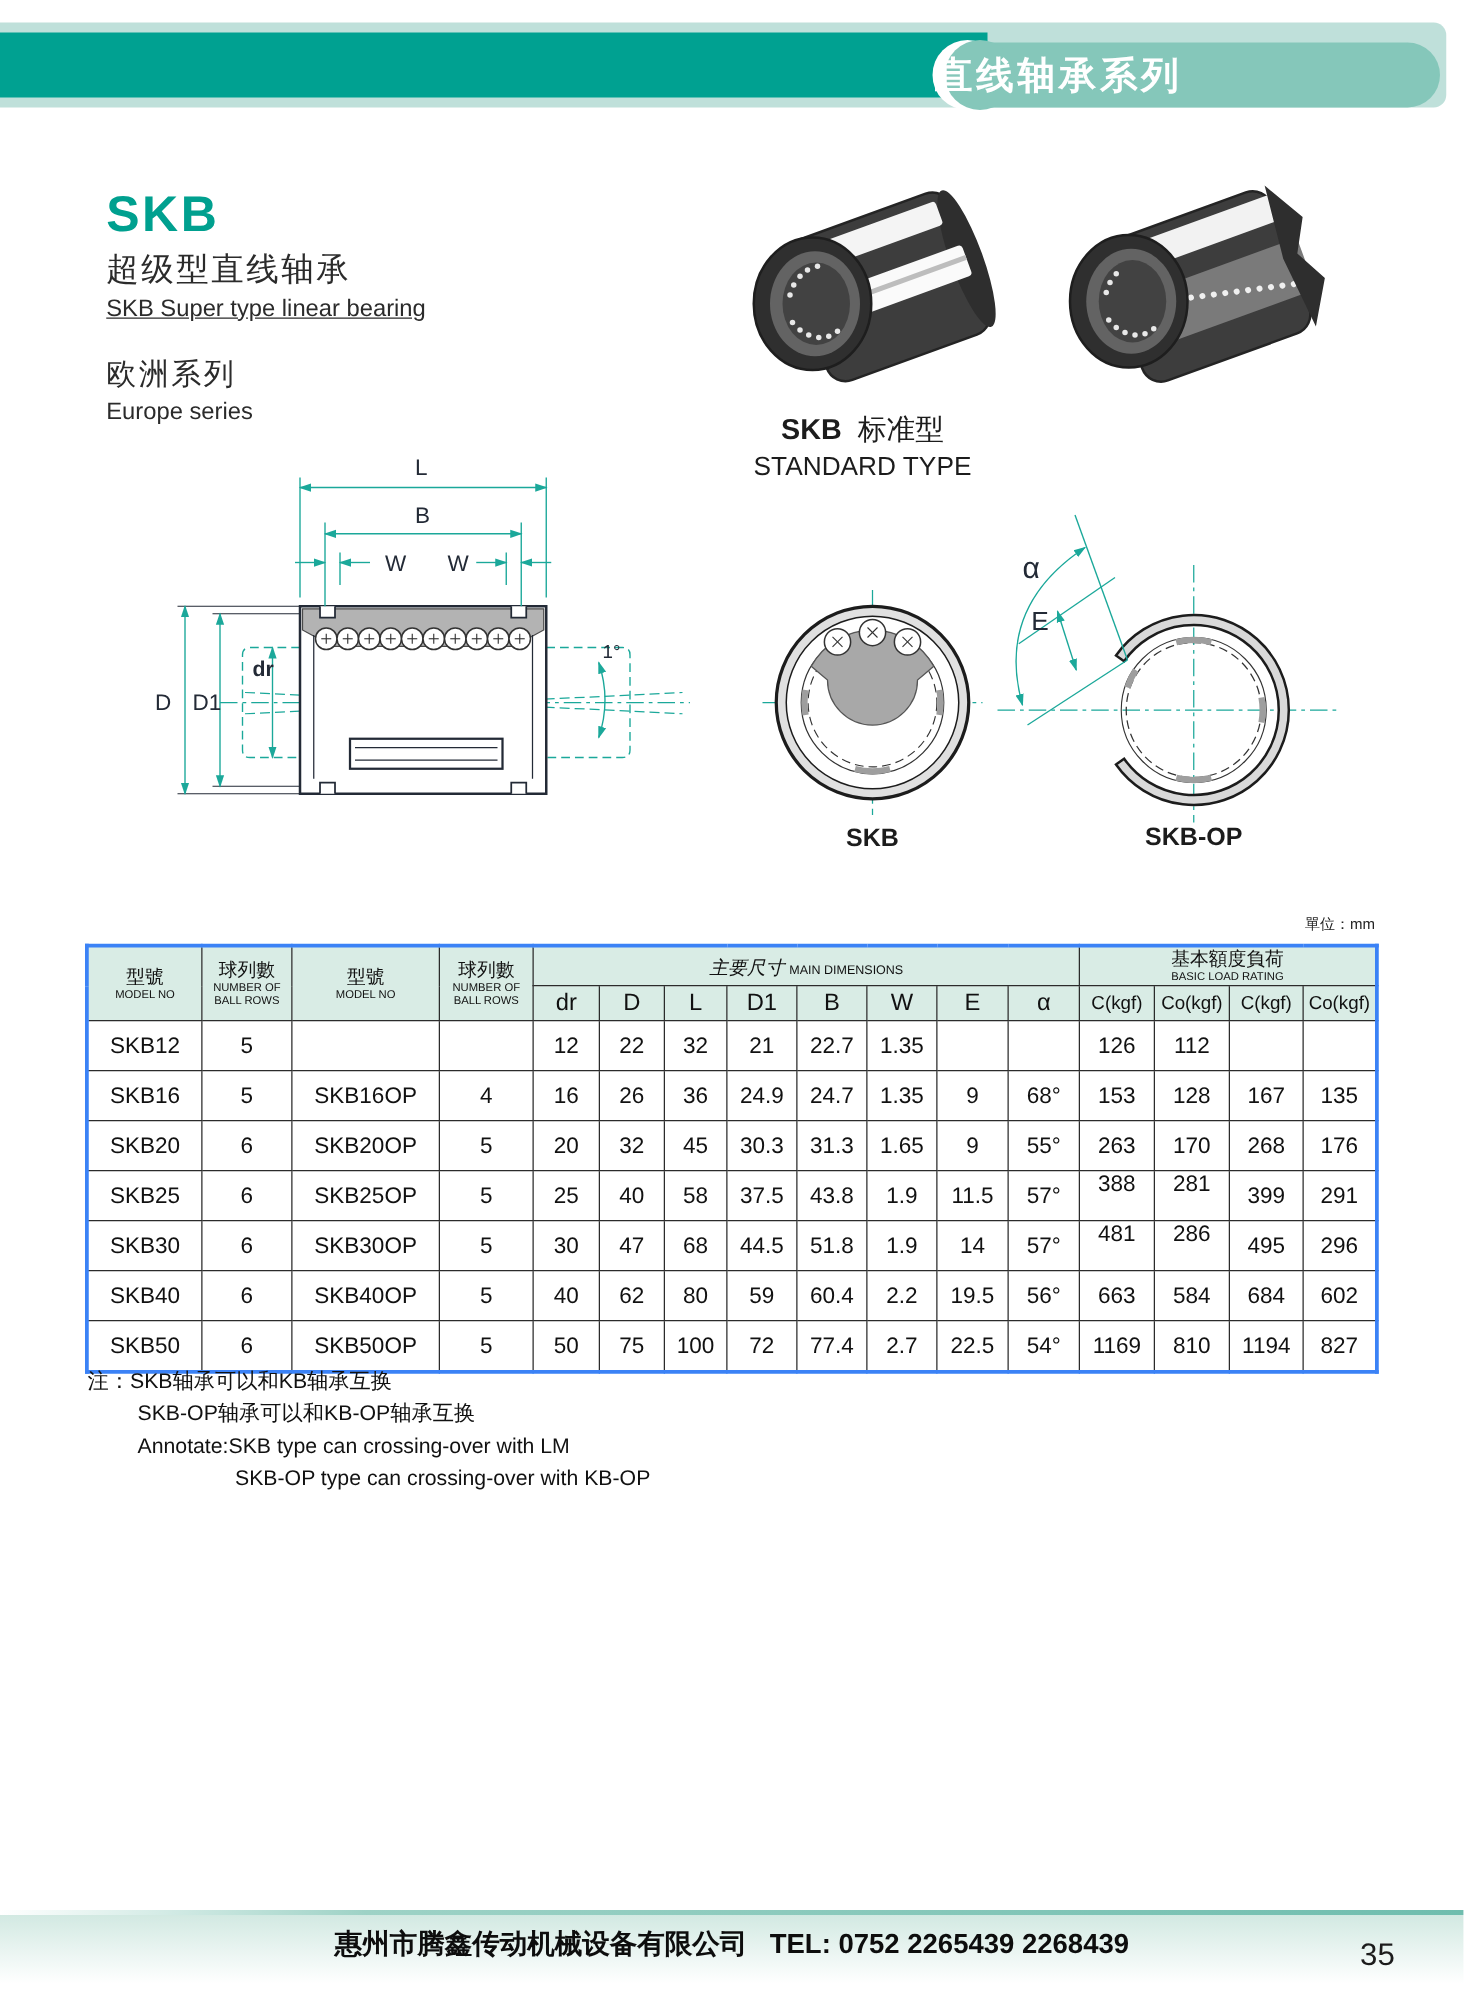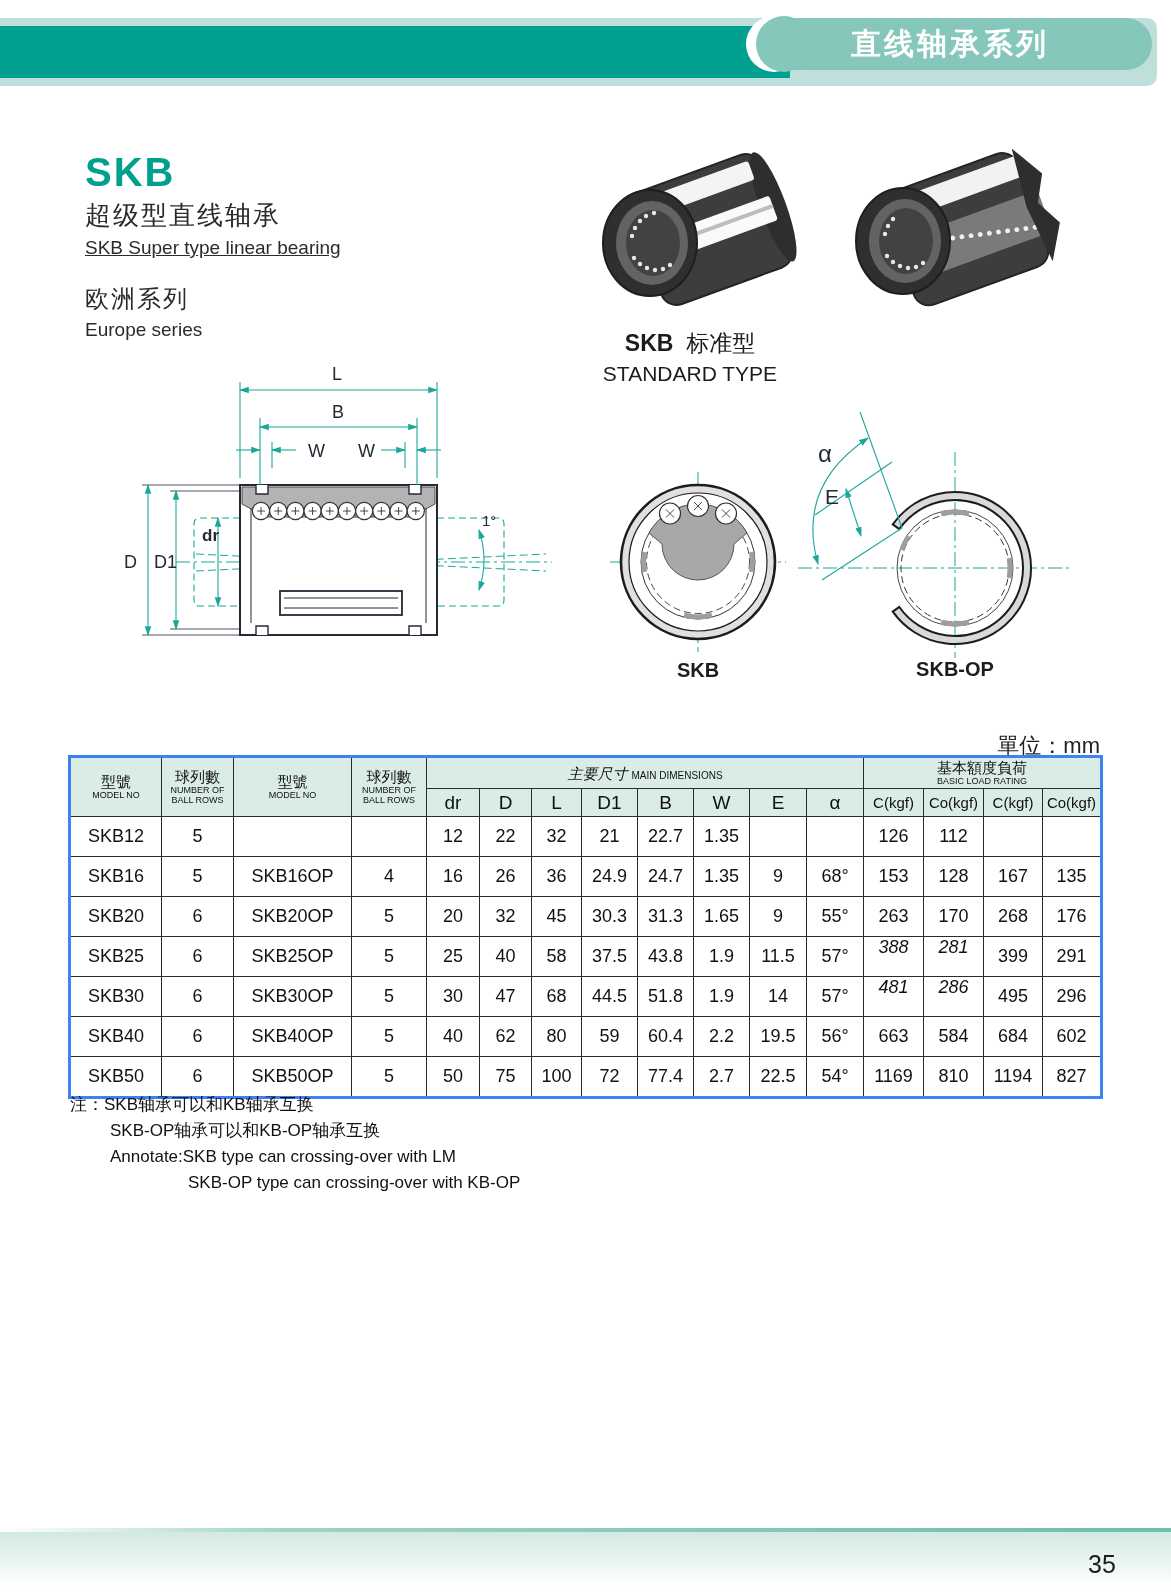--- a/index.html
+++ b/index.html
@@ -3,59 +3,59 @@
 <meta charset="utf-8">
 <style>
   html,body{margin:0;padding:0;background:#fff;}
   .page{position:relative;width:1171px;height:1593px;background:#ffffff;overflow:hidden;
         font-family:"Liberation Sans", sans-serif;color:#1c1c1c;}
 
   
   .header-outer{position:absolute;left:0;top:18px;width:1157px;height:68px;
     background:#bfe0da;border-top-right-radius:10px;border-bottom-right-radius:10px;}
   .header-dark{position:absolute;left:0;top:8px;width:790px;height:52px;background:#00a191;}
-  .header-pill{position:absolute;left:748px;top:0;width:404px;height:52px;background:#85c7ba;
-    border-radius:26px;display:flex;align-items:center;justify-content:center;}
+  .header-pill{position:absolute;left:748px;top:16px;width:404px;height:52px;background:#85c7ba;
+    border-radius:26px;display:flex;align-items:center;}
   .header-crescent{position:absolute;left:8px;top:-2px;width:56px;height:56px;border-radius:50%;
     background:#85c7ba;box-shadow:-10px 0 0 0 #ffffff;}
   .header-title{position:relative;font-size:30px;font-weight:bold;color:#ffffff;letter-spacing:3px;}
 
   
   .intro{position:absolute;left:85px;top:152px;}
   .intro .brand{font-size:40px;font-weight:bold;color:#00a08f;letter-spacing:2px;line-height:1.0;}
   .intro .sub-cn{font-size:26px;color:#2b2b2b;margin-top:6px;letter-spacing:2px;}
   .intro .sub-en{font-size:19px;color:#2b2b2b;margin-top:4px;text-decoration:underline;}
   .intro .series-cn{font-size:24px;color:#2b2b2b;margin-top:24px;letter-spacing:2px;}
   .intro .series-en{font-size:19px;color:#2b2b2b;margin-top:4px;}
 
   
   .photo-caption{position:absolute;text-align:center;color:#1c1c1c;}
   .photo-caption .l1{font-size:23px;}
   .photo-caption .l1 b{font-weight:bold;}
   .photo-caption .l2{font-size:21px;margin-top:3px;}
 
   
-  .unit-label{position:absolute;left:970px;top:731px;width:130px;text-align:right;font-size:22px;color:#222;}
+  .unit-label{position:absolute;left:970px;top:731px;width:130px;text-align:right;font-size:12px;color:#222;}
 
   
   .spec-table{position:absolute;left:68px;top:755px;width:1032px;border-collapse:collapse;
     table-layout:fixed;font-size:18px;color:#111;}
   .spec-table th,.spec-table td{border:1px solid #2b2b2b;text-align:center;vertical-align:middle;padding:0;}
   .spec-table{border:3px solid #3b82f6;}
   .spec-table thead th{background:#d9ece5;font-weight:normal;}
   .spec-table thead tr.r1 th{height:30px;}
   .spec-table thead tr.r2 th{height:27px;font-size:19px;}
   .spec-table thead tr.r2 th.small{font-size:15px;}
   .h-cn{font-size:15px;line-height:1.15;}
   .h-en{font-size:9px;line-height:1.1;}
   .h-cn-big{font-size:15px;display:inline;font-style:italic;}
   .h-en-inline{font-size:10px;display:inline;margin-left:4px;}
   .spec-table tbody td{height:39px;background:#ffffff;}
   .spec-table tbody td:first-child{font-size:18px;}
-  .spec-table tbody td.raised span{position:relative;top:-9px;display:inline-block;font-style:italic;}
+  .spec-table tbody td.raised span{position:relative;top:-9px;display:inline-block;}
 
   
   .notes{position:absolute;left:70px;top:1092px;font-size:17px;color:#111;line-height:26px;}
   .notes div:nth-child(2){margin-left:40px;}
   .notes div:nth-child(3){margin-left:40px;}
   .notes div:nth-child(4){margin-left:118px;}
 
   
   .footer-line{position:absolute;left:0;top:1528px;width:1171px;height:4px;
     background:linear-gradient(to right,#ffffff,#9ed2c6 25%,#6fbdae);}
@@ -526,15 +526,18 @@
 
   <div class="notes">
       <div>注：SKB轴承可以和KB轴承互换</div>
       <div>SKB-OP轴承可以和KB-OP轴承互换</div>
       <div>Annotate:SKB type can crossing-over with LM</div>
       <div>SKB-OP type can crossing-over with KB-OP</div>
     </div>
 
   <div class="footer-line"></div>
   <div class="footer-grad"></div>
+  <div class="footer-text">
+    <span>惠州市腾鑫传动机械设备有限公司</span><span class="tel">TEL: 0752  2265439  2268439</span>
+  </div>
   <div class="page-number">35</div>
 
 </div>
 
 </body></html>

